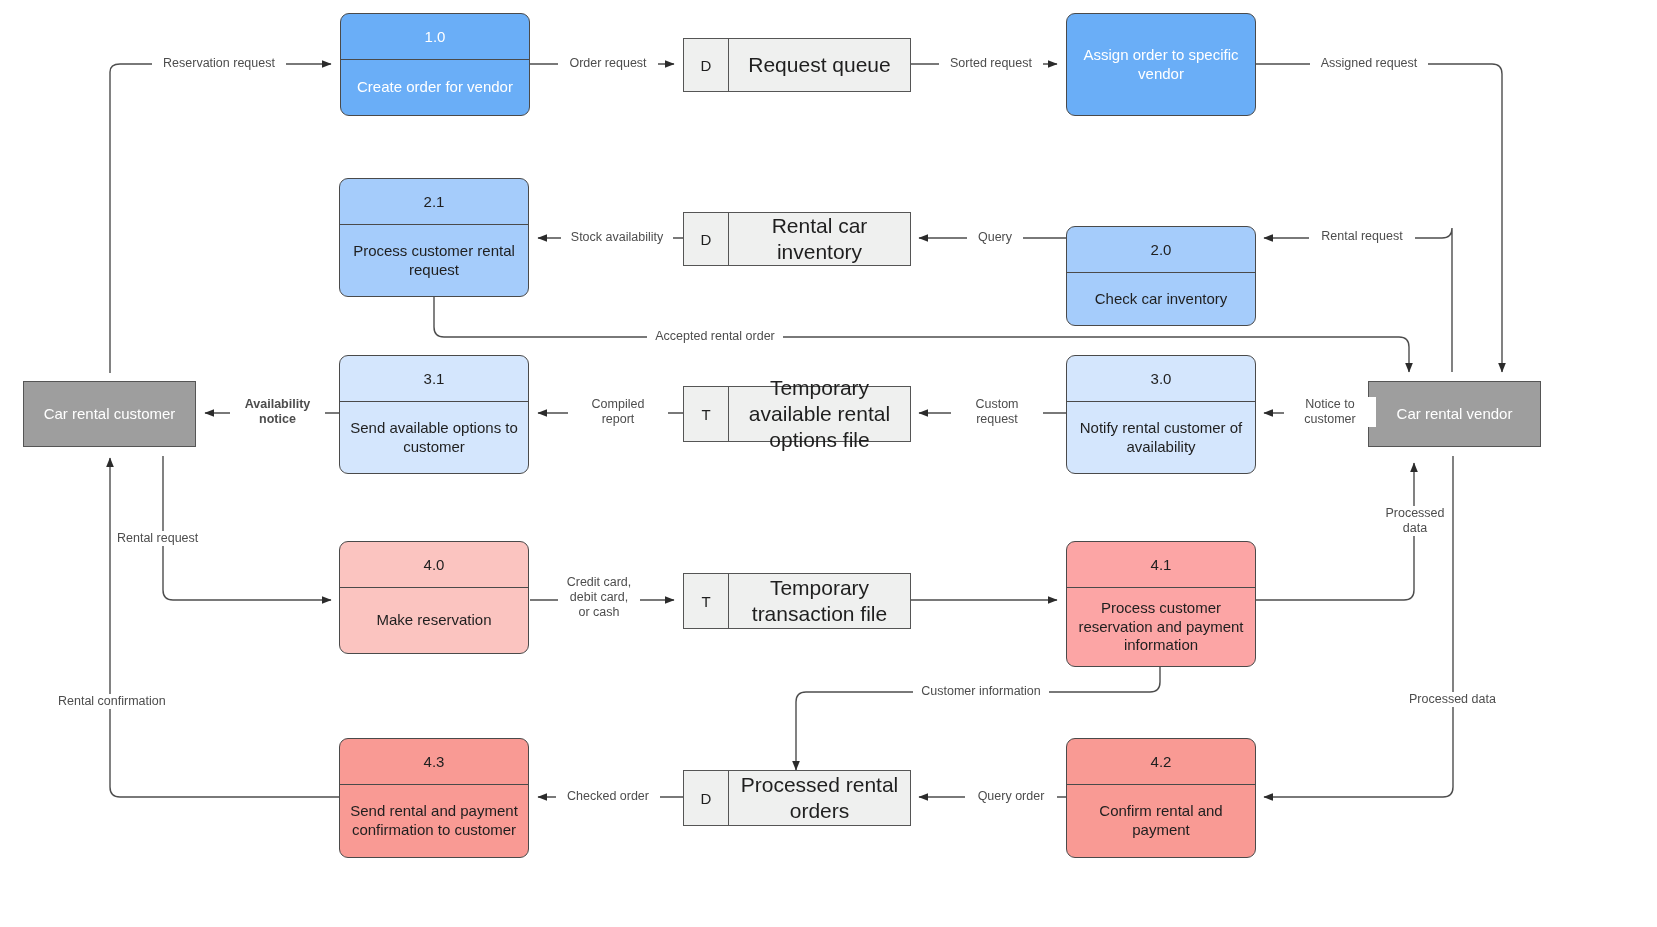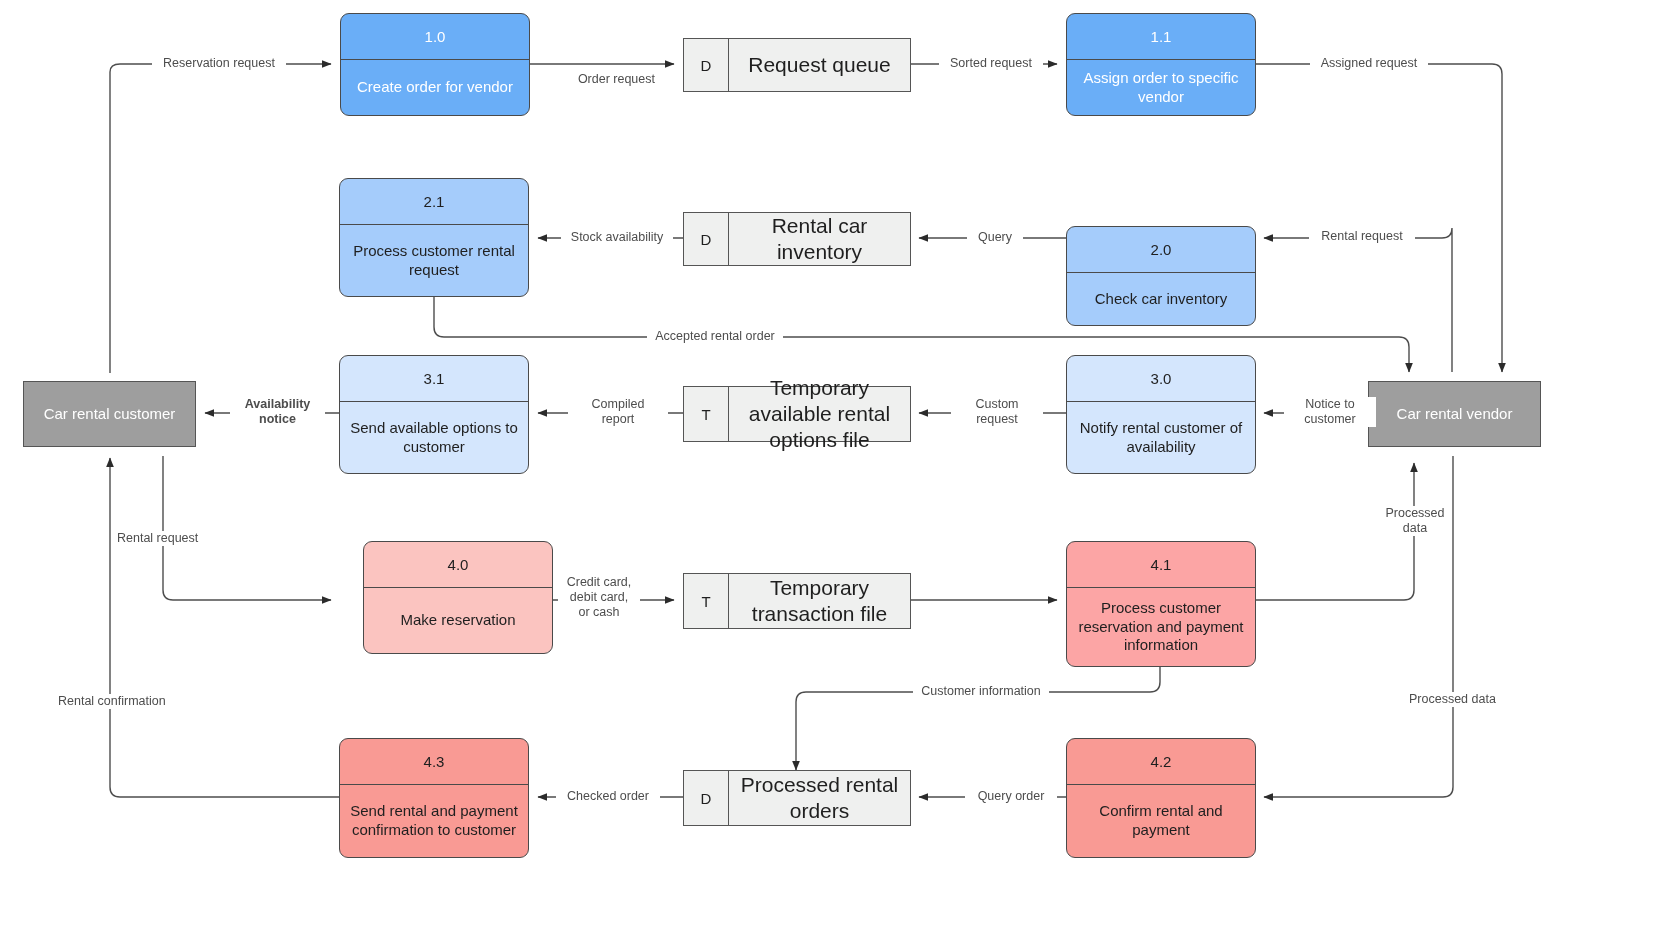--- a/index.html
+++ b/index.html
@@ -85,21 +85,20 @@
       <path d="M1453,456 L1453,787 Q1453,797 1443,797 L1264,797" marker-end="url(#ah)"></path>
     </g>
   </svg>
 
   <div class="proc" style="left:340px;top:13px;width:190px;height:103px;background:#6aaef7;color:#ffffff;">
     <div class="pid">1.0</div>
     <div class="pbody">Create order for vendor</div>
   </div>
 
   <div class="proc" style="left:1066px;top:13px;width:190px;height:103px;background:#6aaef7;color:#ffffff;">
-    <div class="pid">1.1</div>
     <div class="pbody">Assign order to specific vendor</div>
   </div>
 
   <div class="proc" style="left:339px;top:178px;width:190px;height:119px;background:#a5ccfb;color:#1f1f1f;">
     <div class="pid">2.1</div>
     <div class="pbody">Process customer rental request</div>
   </div>
 
   <div class="proc" style="left:1066px;top:178px;width:190px;height:100px;background:#a5ccfb;color:#1f1f1f;margin-top:48px;">
     <div class="pid">2.0</div>
@@ -109,21 +108,21 @@
   <div class="proc" style="left:339px;top:355px;width:190px;height:119px;background:#d4e6fd;color:#1f1f1f;">
     <div class="pid">3.1</div>
     <div class="pbody">Send available options to customer</div>
   </div>
 
   <div class="proc" style="left:1066px;top:355px;width:190px;height:119px;background:#d4e6fd;color:#1f1f1f;">
     <div class="pid">3.0</div>
     <div class="pbody">Notify rental customer of availability</div>
   </div>
 
-  <div class="proc" style="left:339px;top:541px;width:190px;height:113px;background:#fbc4c0;color:#1f1f1f;margin-left:24px;">
+  <div class="proc" style="left:339px;top:541px;width:190px;height:113px;background:#fbc4c0;color:#1f1f1f;">
     <div class="pid">4.0</div>
     <div class="pbody">Make reservation</div>
   </div>
 
   <div class="proc" style="left:1066px;top:541px;width:190px;height:126px;background:#fca5a5;color:#1f1f1f;">
     <div class="pid">4.1</div>
     <div class="pbody">Process customer reservation and payment information</div>
   </div>
 
   <div class="proc" style="left:339px;top:738px;width:190px;height:120px;background:#f99a94;color:#1f1f1f;">
@@ -163,21 +162,21 @@
 
   <div class="ent" style="left:1368px;top:381px;width:173px;height:66px;">
     <span>Car rental vendor</span>
   </div>
 
   <div class="ent" style="left:23px;top:381px;width:173px;height:66px;">
     <span>Car rental customer</span>
   </div>
 
   <div class="flab c" style="left:152px;top:56px;width:134px;">Reservation request</div>
-  <div class="flab c" style="left:558px;top:72px;width:100px;text-align:right;">Order request</div>
+  <div class="flab c" style="left:558px;top:56px;width:100px;">Order request</div>
   <div class="flab c" style="left:939px;top:56px;width:104px;">Sorted request</div>
   <div class="flab c" style="left:1310px;top:56px;width:118px;">Assigned request</div>
 
   <div class="flab c" style="left:561px;top:230px;width:112px;">Stock availability</div>
   <div class="flab c" style="left:967px;top:230px;width:56px;">Query</div>
   <div class="flab c" style="left:1309px;top:229px;width:106px;">Rental request</div>
 
   <div class="flab c" style="left:647px;top:329px;width:136px;">Accepted rental order</div>
 
   <div class="flab c" style="left:230px;top:397px;width:95px;font-weight:bold;">Availability

